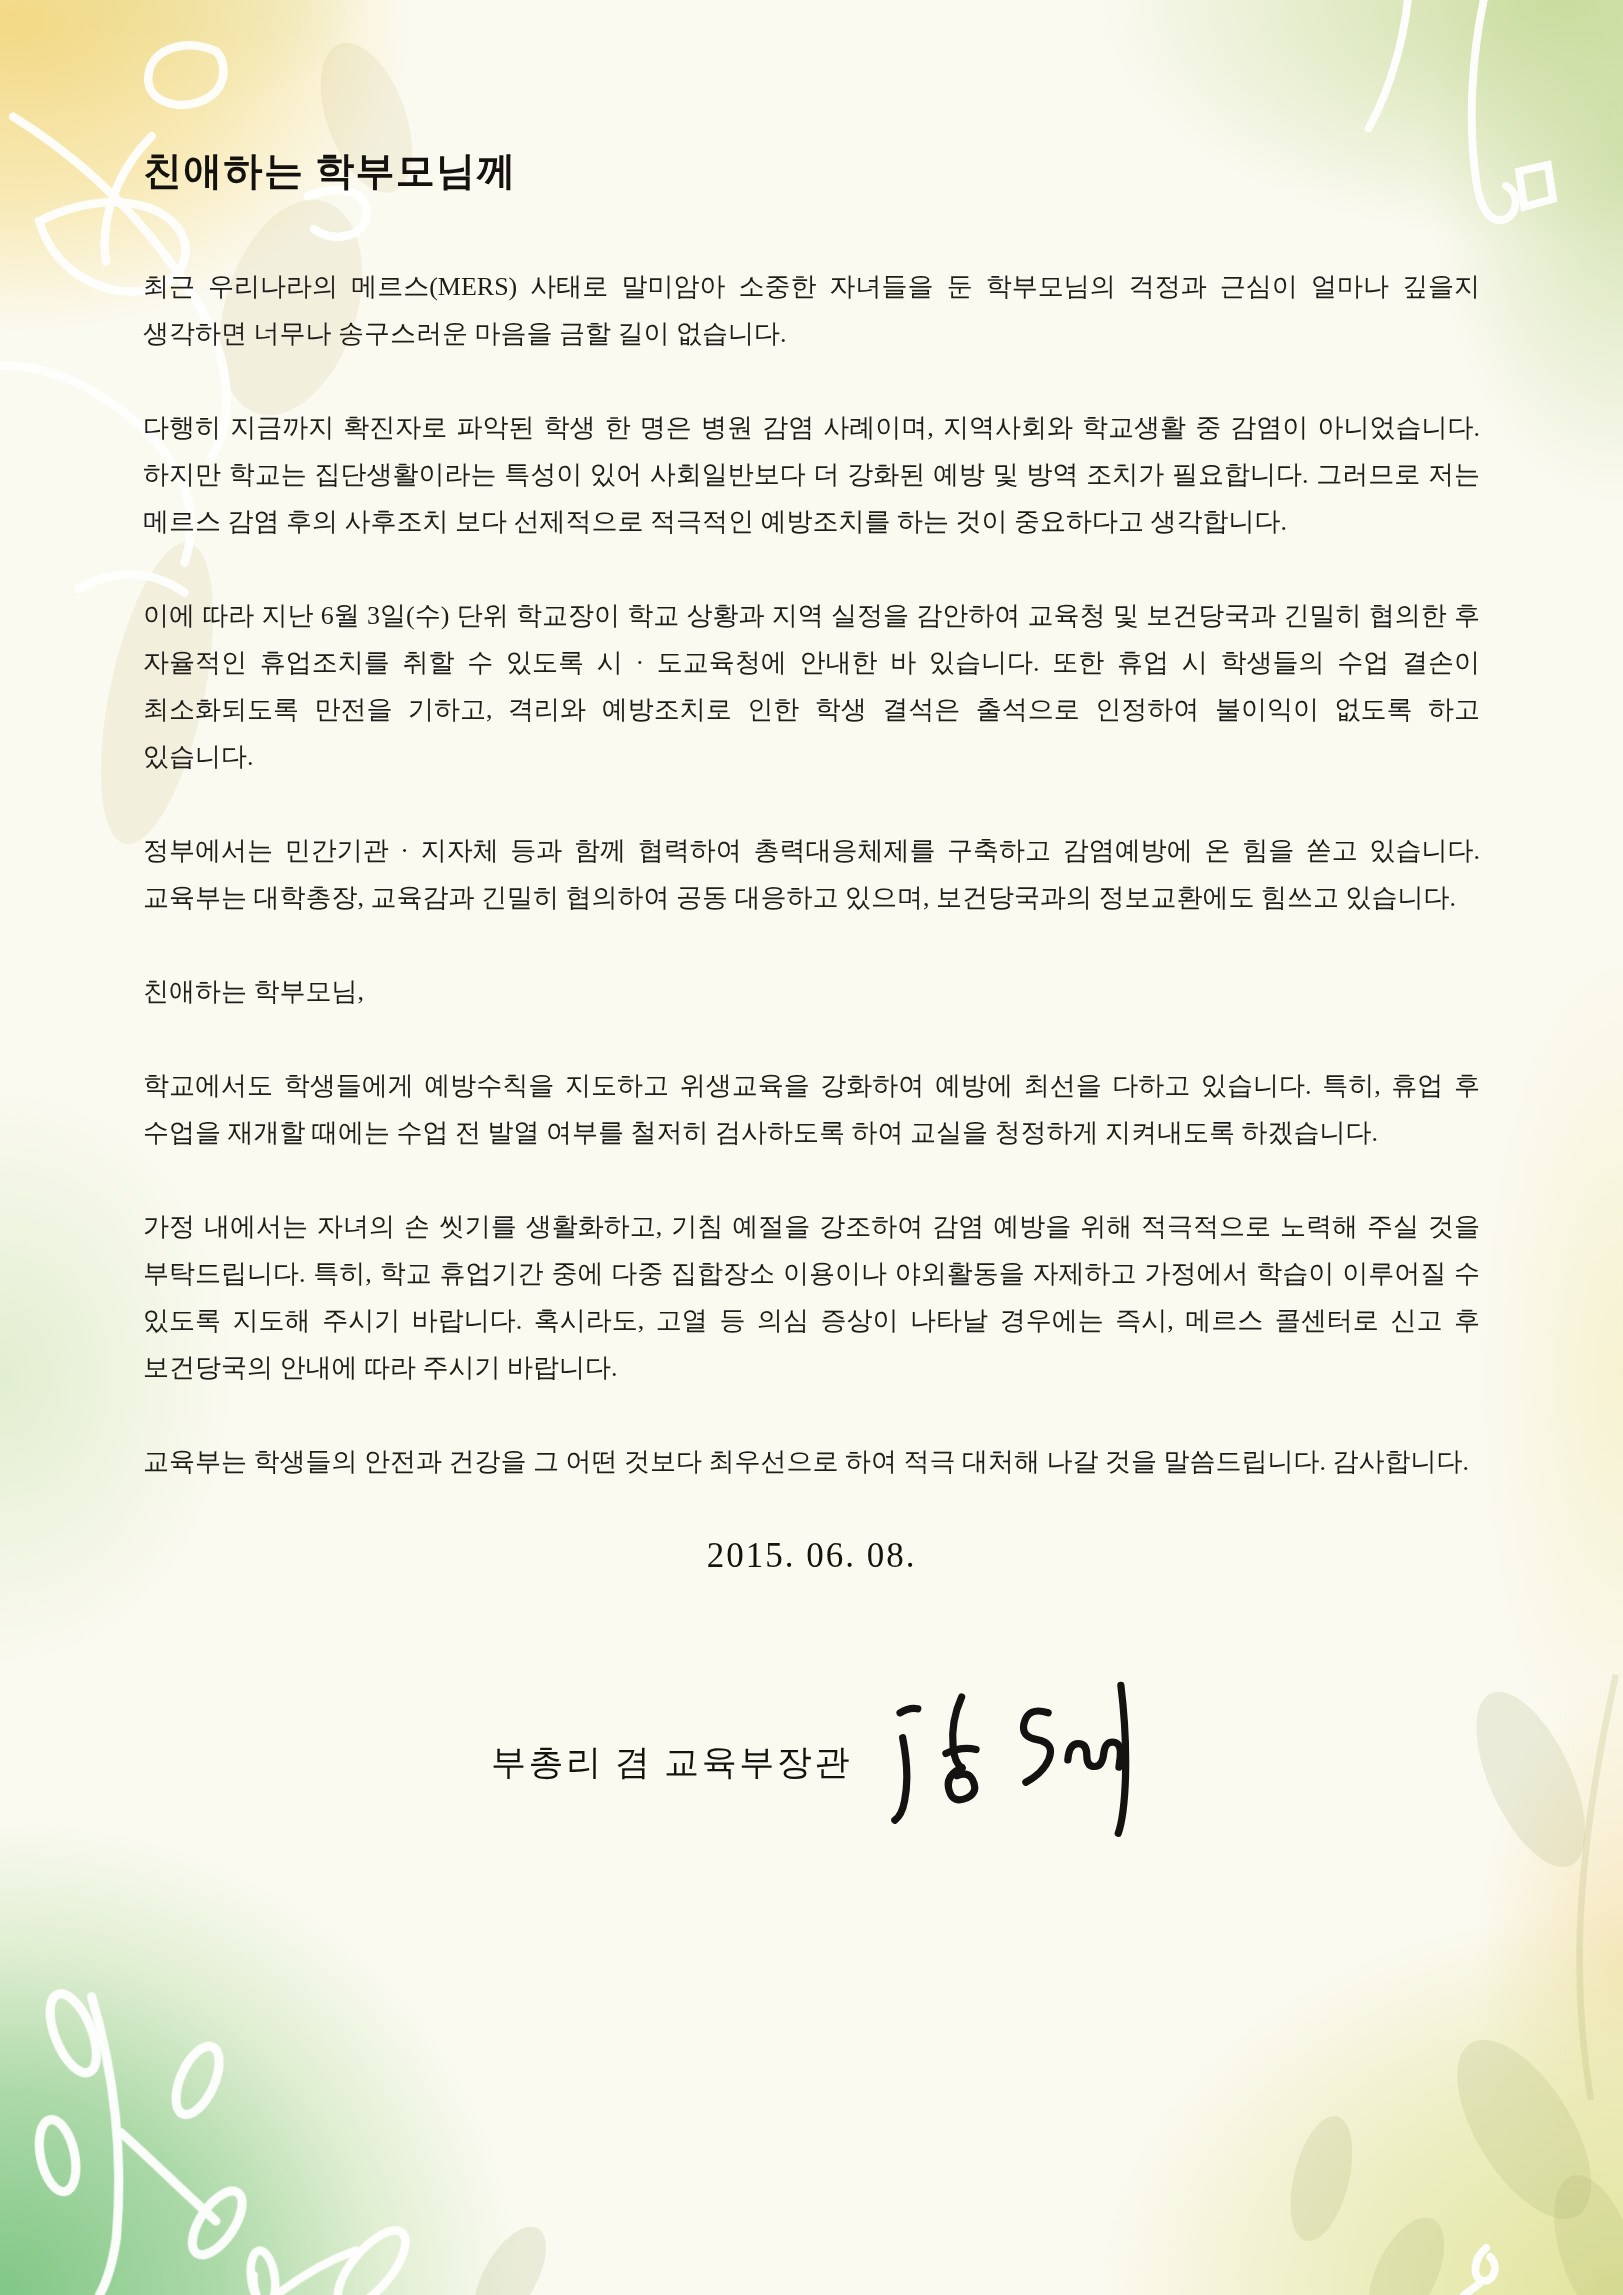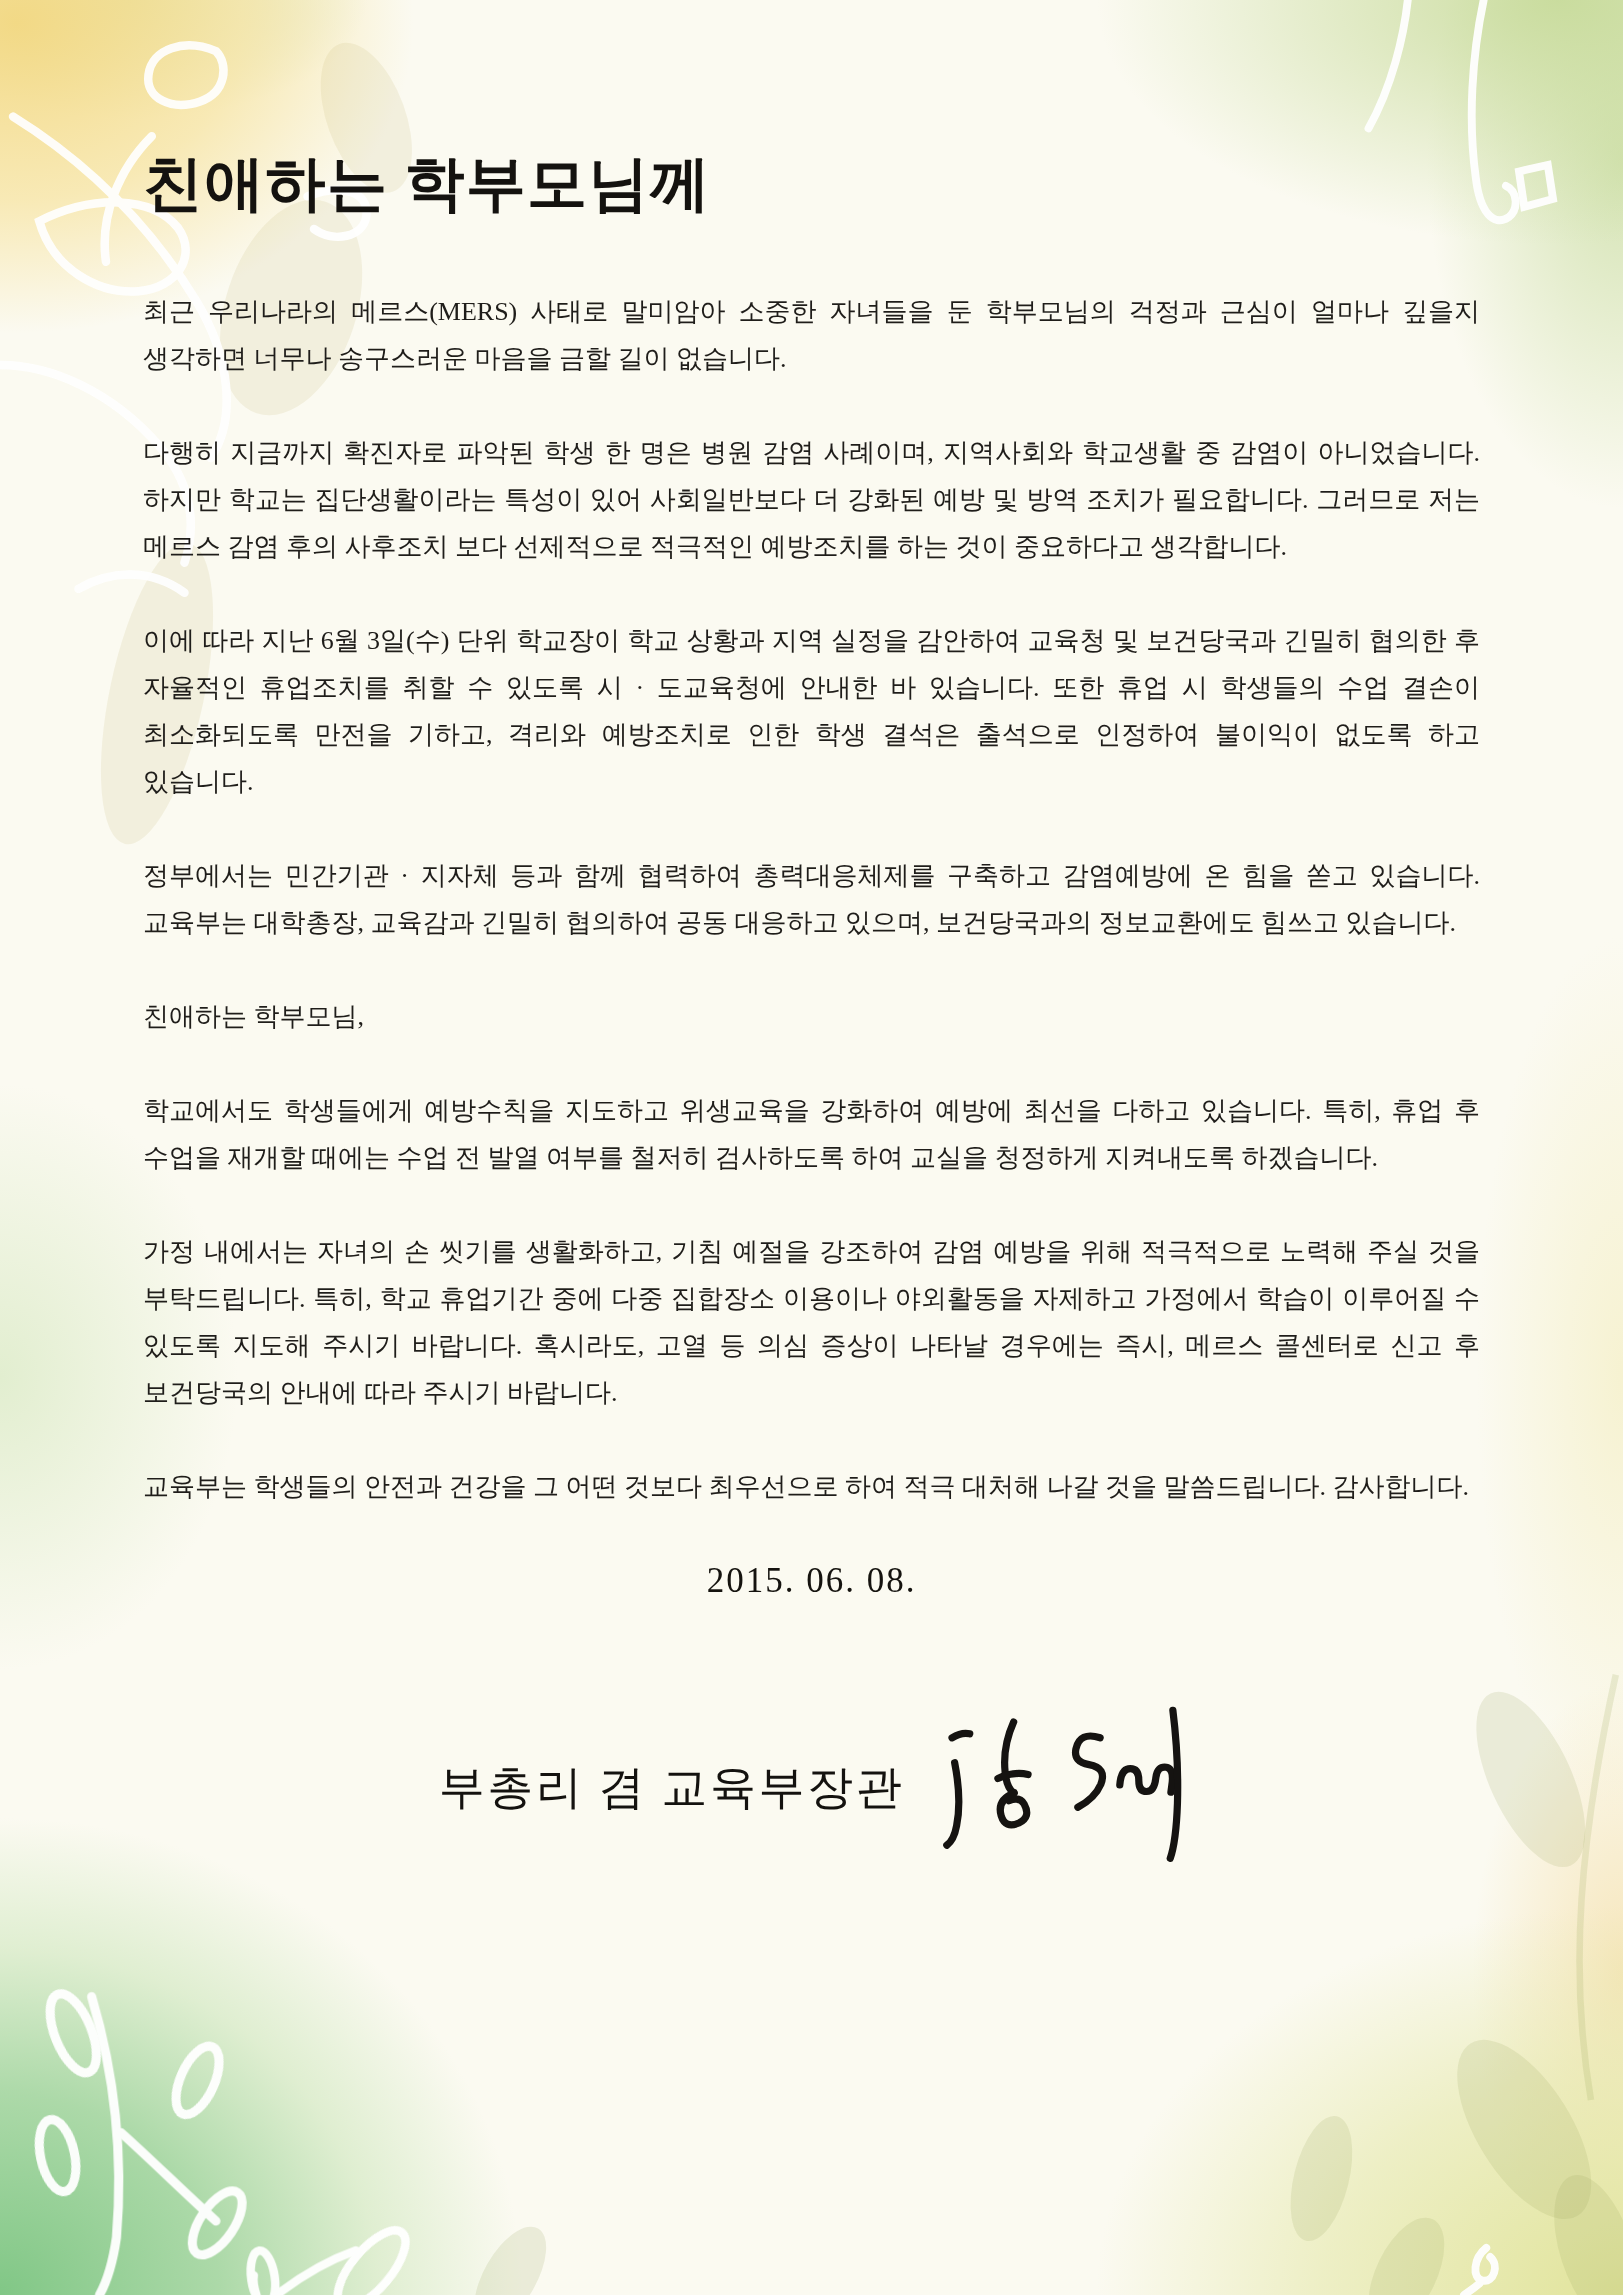--- a/index.html
+++ b/index.html
@@ -19,39 +19,39 @@
       radial-gradient(ellipse 340px 419px at 0% 60%, rgba(205,228,180,0.55) 0%, rgba(205,228,180,0) 70%),
       radial-gradient(ellipse 687px 628px at 0% 100%, rgba(122,196,128,0.95) 0%, rgba(150,208,148,0.78) 32%, rgba(190,224,170,0.45) 55%, rgba(190,224,170,0) 76%),
       radial-gradient(ellipse 753px 556px at 100% 100%, rgba(223,226,148,0.92) 0%, rgba(229,232,170,0.62) 40%, rgba(229,232,170,0) 70%),
       radial-gradient(ellipse 209px 406px at 100% 86%, rgba(242,213,142,0.55) 0%, rgba(242,213,142,0) 72%),
       radial-gradient(ellipse 196px 589px at 100% 60%, rgba(240,232,170,0.45) 0%, rgba(240,232,170,0) 75%);
   }
   .deco{position:absolute;inset:0;width:100%;height:100%;pointer-events:none;}
   .content{position:absolute;left:143px;right:143px;top:148px;}
   .title{
     margin:0 0 68px 0;
-    font-size:60px;font-weight:700;line-height:1.2;
+    font-size:39px;font-weight:700;line-height:1.2;
     letter-spacing:1.3px;color:#14120f;
   }
   p.body{
     margin:0 0 47px 0;
     font-size:26px;line-height:47px;
     text-align:justify;word-break:keep-all;
   }
   p.salut{text-align:left;}
   .date-line{
     margin:23.6px 0 0 0;
     font-size:35px;line-height:47px;
     text-align:center;letter-spacing:2px;color:#15130f;
   }
   .sign-row{
     display:flex;justify-content:center;align-items:flex-start;
     gap:31px;margin-top:97px;
   }
-  .signer{font-size:46px;line-height:39px;padding-top:67px;letter-spacing:2.6px;color:#14120f;}
+  .signer{font-size:35px;line-height:39px;padding-top:67px;letter-spacing:2.6px;color:#14120f;}
   .sig-svg{display:block;}
 </style>
 </head>
 <body>
 
 <div class="page">
 
   <svg class="deco" viewBox="0 0 2481 3508" xmlns="http://www.w3.org/2000/svg">
 
     <g fill="#b8a85a" fill-opacity="0.13" stroke="none">

